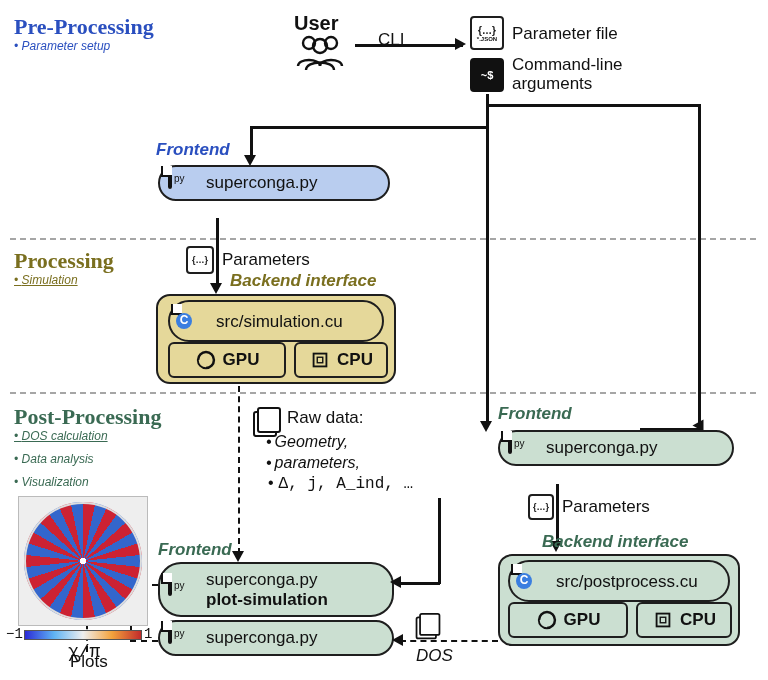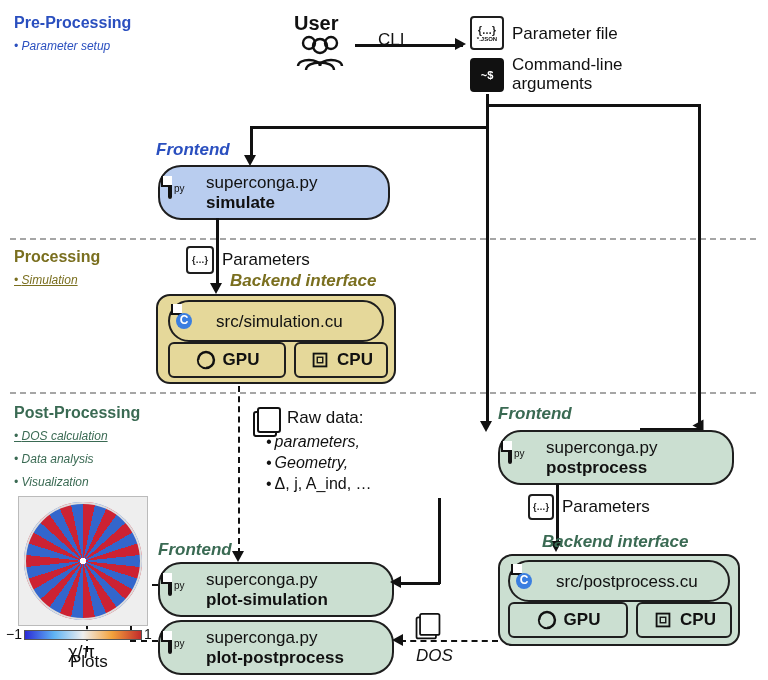--- a/index.html
+++ b/index.html
@@ -15,21 +15,22 @@
   }
   .divider {
     position: absolute;
     left: 10px; right: 12px;
     border-top: 2.5px dashed #a6a6a6;
     height: 0;
   }
   .section-title {
     position: absolute;
     font-weight: 700;
-    font-size: 16px;
+    font-size: 22px;
+    font-family: Liberation Serif, serif;
   }
   .section-sub {
     position: absolute;
     font-style: italic;
     font-size: 12px;
     line-height: 1.35;
   }
   .bullet::before { content: "• "; }
   .col-blue { color: #2a4fbf; }
   .col-olive { color: #7a6f1f; }
@@ -150,21 +151,21 @@
   }
   .plot-frame { position:absolute; width:130px; height:130px; border:1px solid #bbb; background:#eee; }
   .colorbar {
     position:absolute; height:10px;
     background: linear-gradient(90deg,#2b2bd6,#5fb3f3,#eee,#f3a23c,#c22b2b);
     border:1px solid #555;
   }
 
   .raw-list { position:absolute; font-size:16px; line-height:1.3; }
   .raw-list .itm::before { content:"•"; margin-right:3px; }
-  .serif { font-family: Liberation Sans, sans-serif; text-align: center; }
+  .serif { font-family: Liberation Mono, monospace; text-align: center; }
 </style>
 </head>
 <body>
 
 <div class="divider" style="top:238px;"></div>
 <div class="divider" style="top:392px;"></div>
 
 <div class="section-title col-blue" style="left:14px; top:14px;">Pre-Processing</div>
 <div class="section-sub col-blue bullet" style="left:14px; top:38px;">Parameter setup</div>
 
@@ -211,21 +212,20 @@
 <div class="arrow-line" style="left:250px; top:126px; width:2.5px; height:32px;"></div>
 <div class="arrow-head ah-down" style="left:244px; top:155px;"></div>
 
 <div class="label-above col-blue" style="left:156px; top:140px;">Frontend</div>
 
 <div class="node bg-blue" style="left:158px; top:165px; width:232px;">
   <span class="icon">
     <span class="file-ico"><span style="position:absolute;left:4px;top:5px;font-size:10px;">py</span></span>
   </span>
   <span class="line1">superconga.py</span>
-  <span class="line2">simulate</span>
 </div>
 
 <div class="arrow-line" style="left:216px; top:218px; width:2.5px; height:68px;"></div>
 <div class="arrow-head ah-down" style="left:210px; top:283px;"></div>
 <div class="mini" style="left:186px; top:246px; width:28px; height:28px;">
   <span style="font-size:9px;">{…}</span>
 </div>
 <div class="textlabel" style="left:222px; top:250px;">Parameters</div>
 
 <div class="label-above col-olive" style="left:230px; top:271px;">Backend interface</div>
@@ -256,38 +256,37 @@
 
 <div class="dash-v" style="left:238px; top:386px; height:168px;"></div>
 <div class="arrow-head ah-down" style="left:232px; top:551px;"></div>
 
 <svg style="position:absolute; left:252px; top:406px; width:30px; height:34px;" viewBox="0 0 30 34">
   <rect x="2" y="6" width="22" height="24" rx="2" fill="#fff" stroke="#111" stroke-width="2"></rect>
   <rect x="6" y="2" width="22" height="24" rx="2" fill="#fff" stroke="#111" stroke-width="2"></rect>
 </svg>
 <div class="textlabel" style="left:287px; top:408px;">Raw data:</div>
 <div class="raw-list" style="left:266px; top:432px;">
+  <div class="itm small-ital">Geometry,</div>
   <div class="itm small-ital">parameters,</div>
-  <div class="itm small-ital">Geometry,</div>
   <div class="itm serif"><span style="font-style:normal;">Δ, j, A_ind, …</span></div>
 </div>
 
 <div class="label-above col-green" style="left:498px; top:404px;">Frontend</div>
 
 <div class="arrow-head ah-down" style="left:480px; top:421px;"></div>
 
 <div class="arrow-line" style="left:486px; top:104px; width:214px; height:2.5px;"></div>
 <div class="arrow-line" style="left:698px; top:104px; width:2.5px; height:326px;"></div>
 <div class="arrow-line" style="left:640px; top:428px; width:60px; height:2.5px;"></div>
 <div class="arrow-head ah-down" style="left:692px; top:420px; transform:rotate(90deg);"></div>
 
 <div class="node bg-green" style="left:498px; top:430px; width:236px;">
   <span class="icon"><span class="file-ico"><span style="position:absolute;left:4px;top:5px;font-size:10px;">py</span></span></span>
   <span class="line1">superconga.py</span>
-  <span class="line2">postprocess</span>
 </div>
 
 <div class="arrow-line" style="left:556px; top:484px; width:2.5px; height:60px;"></div>
 <div class="arrow-head ah-down" style="left:550px; top:541px;"></div>
 <div class="mini" style="left:528px; top:494px; width:26px; height:26px;">
     <span style="font-size:9px;">{…}</span>
   </div>
 <div class="textlabel" style="left:562px; top:497px;">Parameters</div>
 
 <div class="label-above col-green" style="left:542px; top:532px;">Backend interface</div>
@@ -316,21 +315,20 @@
 
 <div class="node bg-green" style="left:158px; top:562px; width:236px;">
   <span class="icon"><span class="file-ico"><span style="position:absolute;left:4px;top:5px;font-size:10px;">py</span></span></span>
   <span class="line1">superconga.py</span>
   <span class="line2">plot-simulation</span>
 </div>
 
 <div class="node bg-green" style="left:158px; top:620px; width:236px;">
   <span class="icon"><span class="file-ico"><span style="position:absolute;left:4px;top:5px;font-size:10px;">py</span></span></span>
   <span class="line1">superconga.py</span>
-  <span class="line2">plot-postprocess</span>
 </div>
 
 <div class="dash-h" style="left:400px; top:640px; width:98px;"></div>
 <div class="arrow-head ah-left" style="left:392px; top:634px;"></div>
 <svg style="position:absolute; left:414px; top:612px; width:28px; height:30px;" viewBox="0 0 30 34">
   <rect x="2" y="6" width="22" height="24" rx="2" fill="#fff" stroke="#111" stroke-width="2"></rect>
   <rect x="6" y="2" width="22" height="24" rx="2" fill="#fff" stroke="#111" stroke-width="2"></rect>
 </svg>
 <div class="textlabel small-ital" style="left:416px; top:646px;">DOS</div>
 

